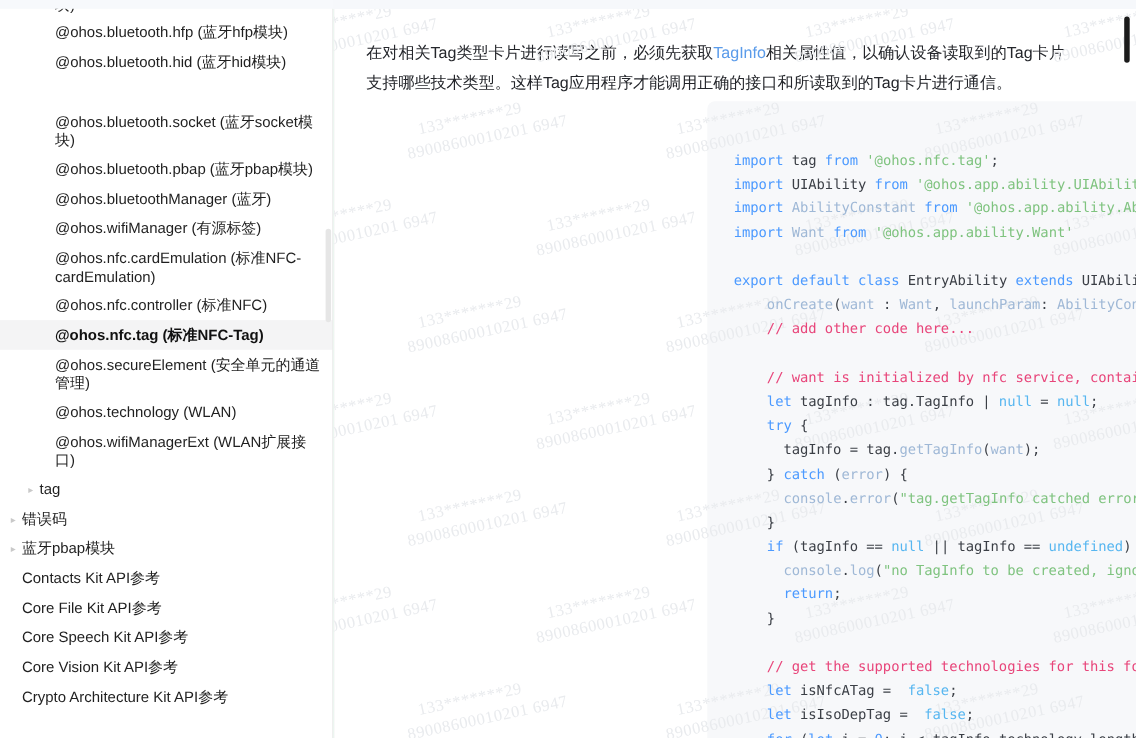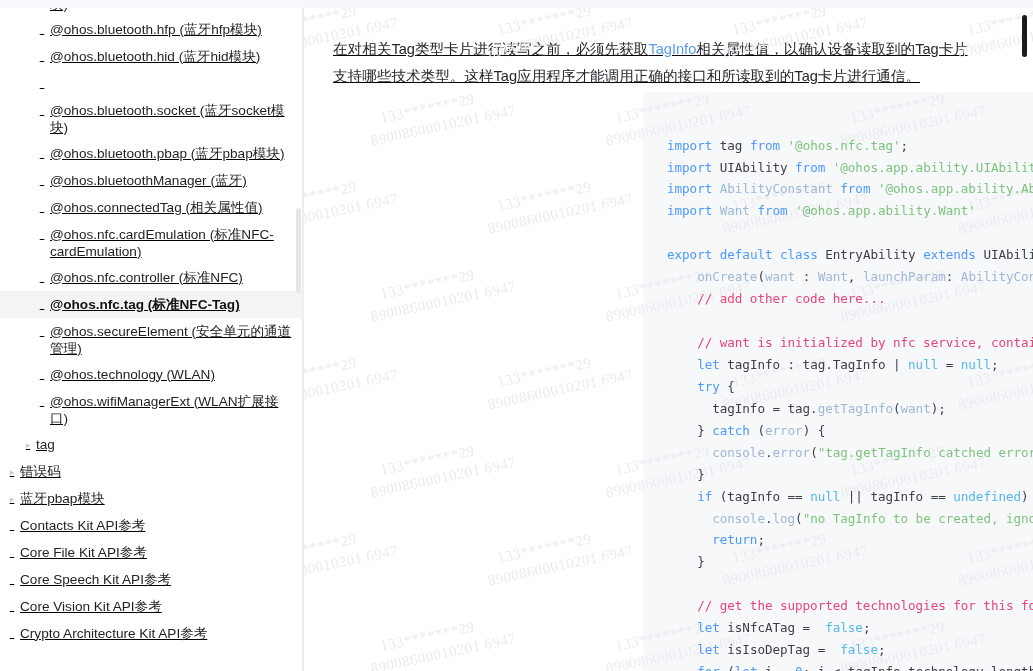--- a/index.html
+++ b/index.html
@@ -10,21 +10,20 @@
     overflow: hidden;
     background: #ffffff;
     font-family: "Liberation Sans", "DejaVu Sans", sans-serif;
     -webkit-font-smoothing: antialiased;
   }
   #app {
     position: relative;
     width: 1033px; height: 671px;
     display: flex;
     background: #86efac;
-    text-decoration: underline;
   }
 
   
   .top-band {
     position: absolute; top: 0; left: 0;
     width: 1033px; height: 8px;
     background: #f7f9fc;
     z-index: 40;
     pointer-events: none;
   }
@@ -244,21 +243,21 @@
         <li class="nav-item lv2">
           <span class="caret empty">▸</span>
           <span class="label">@ohos.bluetooth.pbap (蓝牙pbap模块)</span>
         </li>
         <li class="nav-item lv2">
           <span class="caret empty">▸</span>
           <span class="label">@ohos.bluetoothManager (蓝牙)</span>
         </li>
         <li class="nav-item lv2">
           <span class="caret empty">▸</span>
-          <span class="label">@ohos.connectedTag (相关属性值)</span>
+          <span class="label">@ohos.wifiManager (有源标签)</span>
         </li>
         <li class="nav-item lv2">
           <span class="caret empty">▸</span>
           <span class="label">@ohos.nfc.cardEmulation (标准NFC-cardEmulation)</span>
         </li>
         <li class="nav-item lv2">
           <span class="caret empty">▸</span>
           <span class="label">@ohos.nfc.controller (标准NFC)</span>
         </li>
         <li class="nav-item lv2 active">

